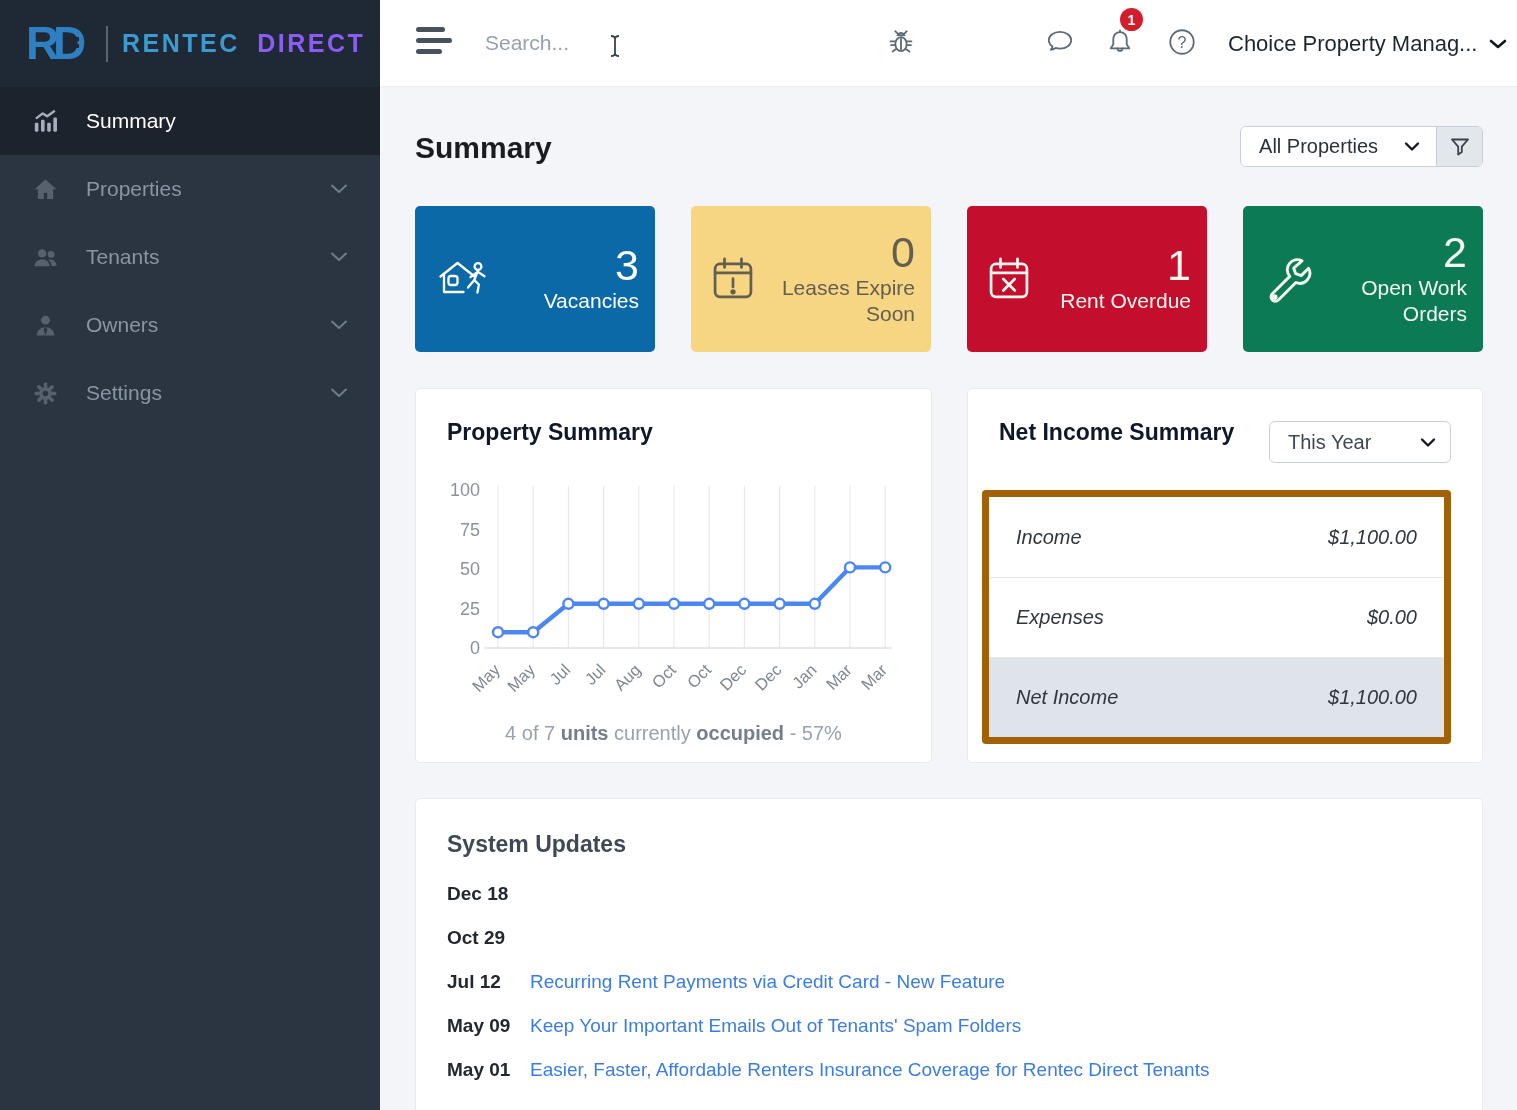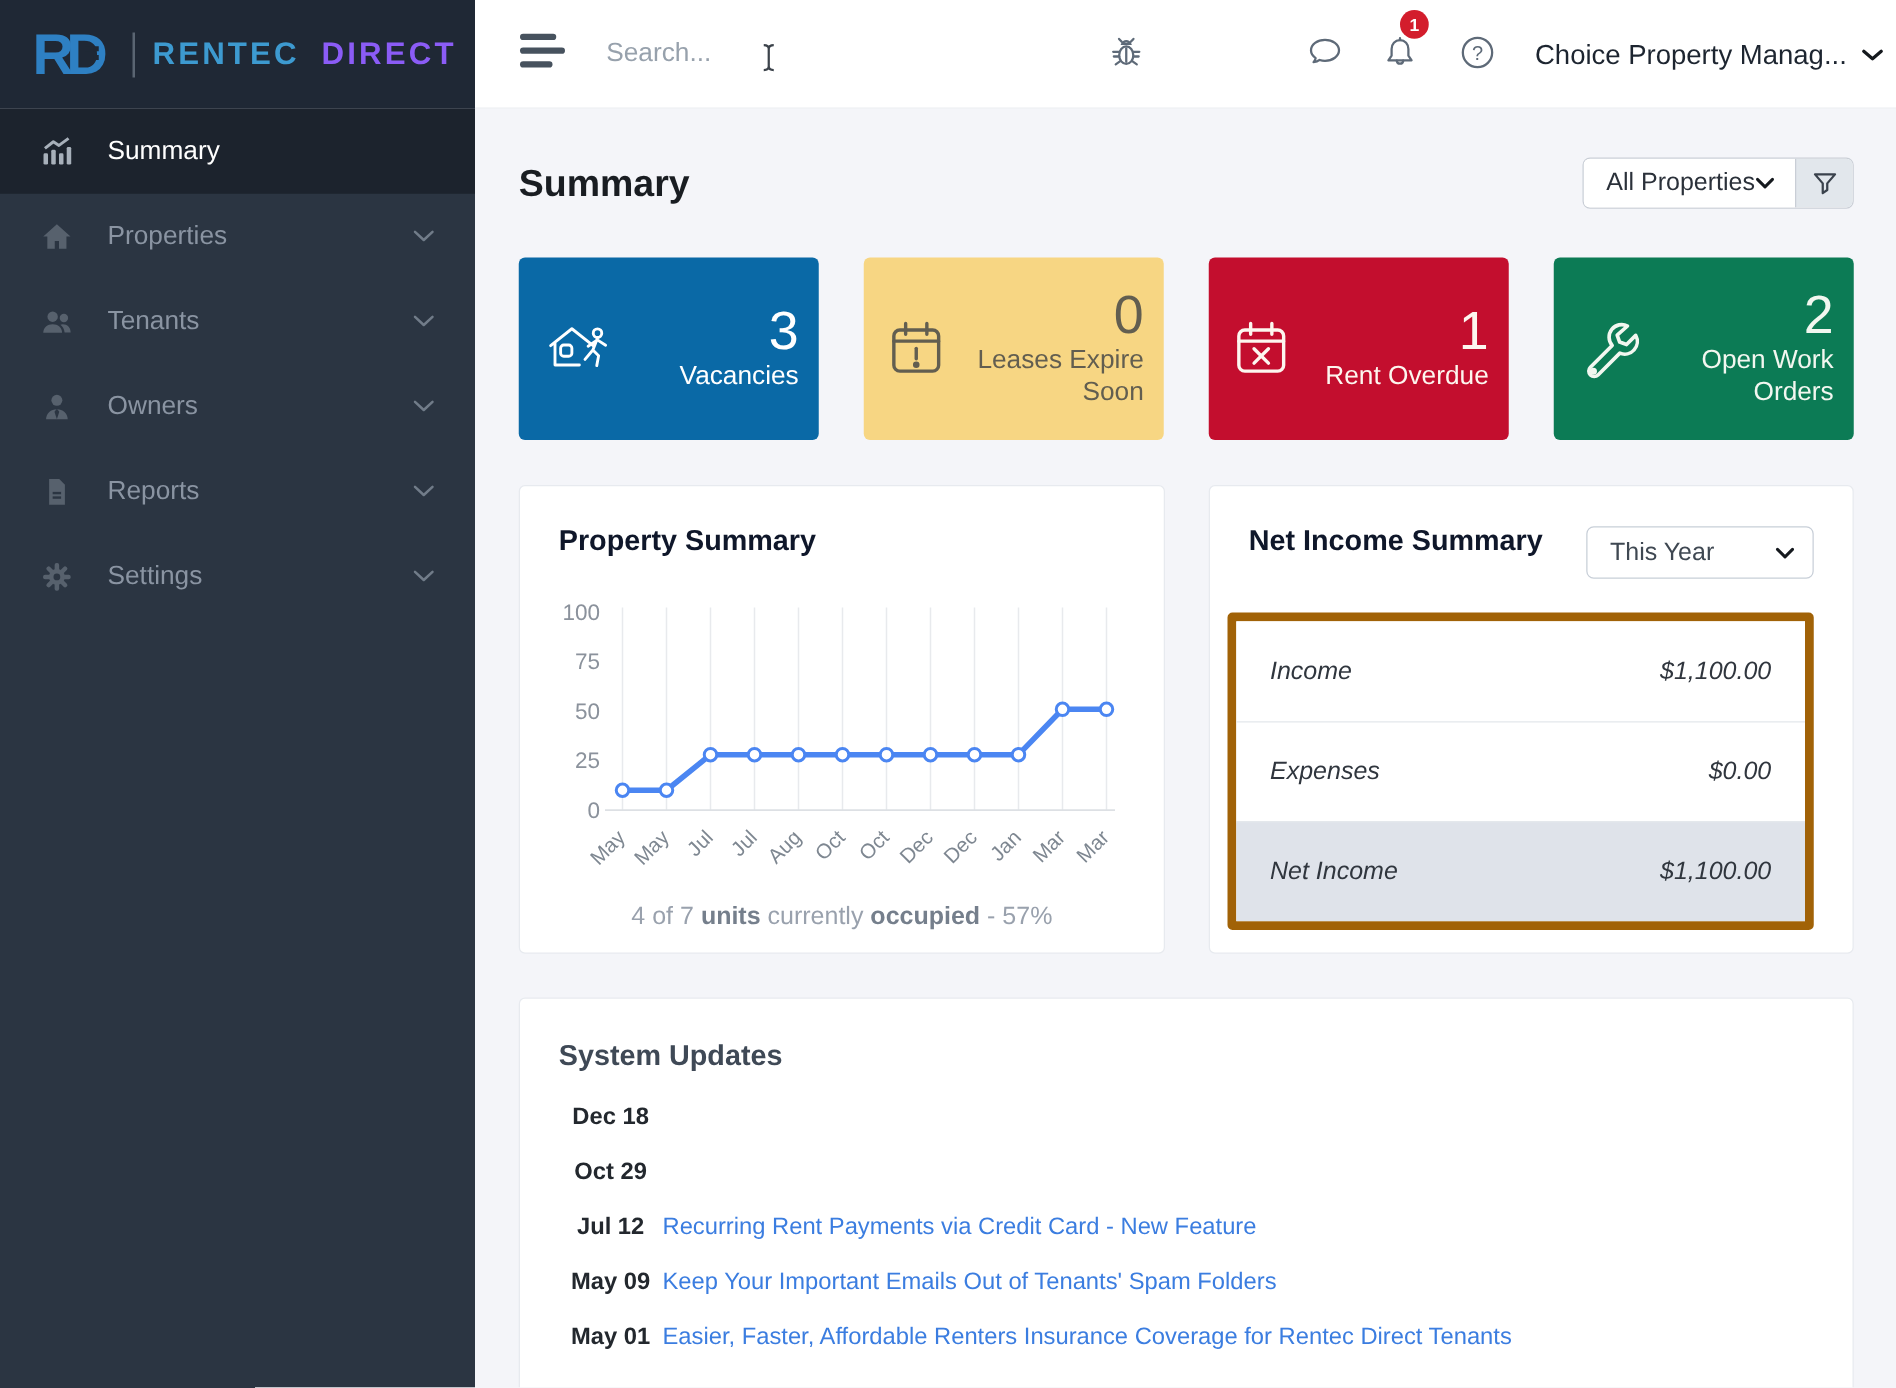--- a/index.html
+++ b/index.html
@@ -65,21 +65,21 @@
 
   
   .main { position:absolute; left:380px; top:87px; right:0; bottom:0; overflow:hidden; }
   .page-header { position:absolute; left:35px; top:36px; right:34px; height:52px; }
   .page-title { font-size:30px; font-weight:700; color:#191d22; margin:8px 0 0 0; }
   .filter-group {
     position:absolute; right:0; top:3px; height:41px; display:flex;
     border:1px solid #c9ced6; border-radius:6px; overflow:hidden; background:#fff;
   }
   .props-select {
-    display:flex; align-items:center; padding:0 16px 0 18px;
+    display:flex; align-items:center; gap:26px; padding:0 16px 0 18px;
     font-size:20px; color:#2b313a; cursor:pointer; background:#fff;
   }
   .filter-btn {
     width:46px; background:#e2e7ec; border-left:1px solid #c9ced6;
     display:flex; align-items:center; justify-content:center; cursor:pointer; color:#3a424c;
   }
 
   .cards-row { position:absolute; left:35px; top:119px; right:34px; height:146px; display:flex; gap:36px; }
   .stat-card { flex:1; border-radius:5px; position:relative; cursor:pointer; }
   .stat-card .c-icon { position:absolute; left:18px; top:50%; transform:translateY(-50%); }
@@ -114,21 +114,21 @@
   .ni-row {
     height:80px; display:flex; align-items:center; justify-content:space-between;
     padding:0 27px; font-size:20px; color:#30363e; background:#fff;
     border-top:1px solid #e4e7eb;
   }
   .ni-row:first-child { border-top:none; }
   .ni-row.highlight { background:#dfe3ea; }
 
   .panel-updates { left:35px; top:711px; right:34px; height:380px; }
   .updates-title { position:absolute; left:31px; top:32px; font-size:23px; font-weight:700; color:#3f4956; }
-  .updates-list { position:absolute; left:31px; top:84px; right:14px;text-align:center; }
+  .updates-list { position:absolute; left:31px; top:84px; right:14px; }
   .update-row { display:flex; align-items:baseline; height:44px; }
   .update-date { width:83px; flex:none; font-size:19px; font-weight:700; color:#23282e; }
   .update-link { font-size:19px; color:#3b7de0; text-decoration:none; cursor:pointer; }
   svg { display:block; }
 </style>
 </head>
 <body>
 
 <div class="logo-band">
   <span class="logo-mark">
@@ -242,35 +242,20 @@
       </div>
       <div class="side-item">
         <span class="s-icon">
           <svg viewBox="0 0 24 24" width="27" height="27" fill="currentColor">
             <circle cx="12" cy="7.3" r="3.9"></circle>
             <path d="M4.3 20.8c0-4.4 3.5-7.2 7.7-7.2s7.7 2.8 7.7 7.2z"></path>
             <path d="M12 13.4l-1.7 2.1 1.7 5.3 1.7-5.3z" fill="#2b3542"></path>
           </svg>
         </span>
         <span>Owners</span>
-        <span class="chev">
-          <svg width="18" height="12" viewBox="0 0 18 12" fill="none" stroke="currentColor" stroke-width="2" stroke-linecap="round" stroke-linejoin="round">
-            <path d="M2 2.5l7 6.5 7-6.5"></path>
-          </svg>
-        </span>
-      </div>
-      <div class="side-item">
-        <span class="s-icon">
-          <svg viewBox="0 0 24 24" width="27" height="27" fill="currentColor">
-            <path d="M6.5 2.8h7.2l4 4.2v14.2H6.5z"></path>
-            <rect x="9" y="12" width="6" height="1.7" fill="#2b3542"></rect>
-            <rect x="9" y="15.2" width="6" height="1.7" fill="#2b3542"></rect>
-          </svg>
-        </span>
-        <span>Reports</span>
         <span class="chev">
           <svg width="18" height="12" viewBox="0 0 18 12" fill="none" stroke="currentColor" stroke-width="2" stroke-linecap="round" stroke-linejoin="round">
             <path d="M2 2.5l7 6.5 7-6.5"></path>
           </svg>
         </span>
       </div>
       <div class="side-item">
         <span class="s-icon">
           <svg viewBox="0 0 24 24" width="27" height="27" fill="currentColor">
             <g>

